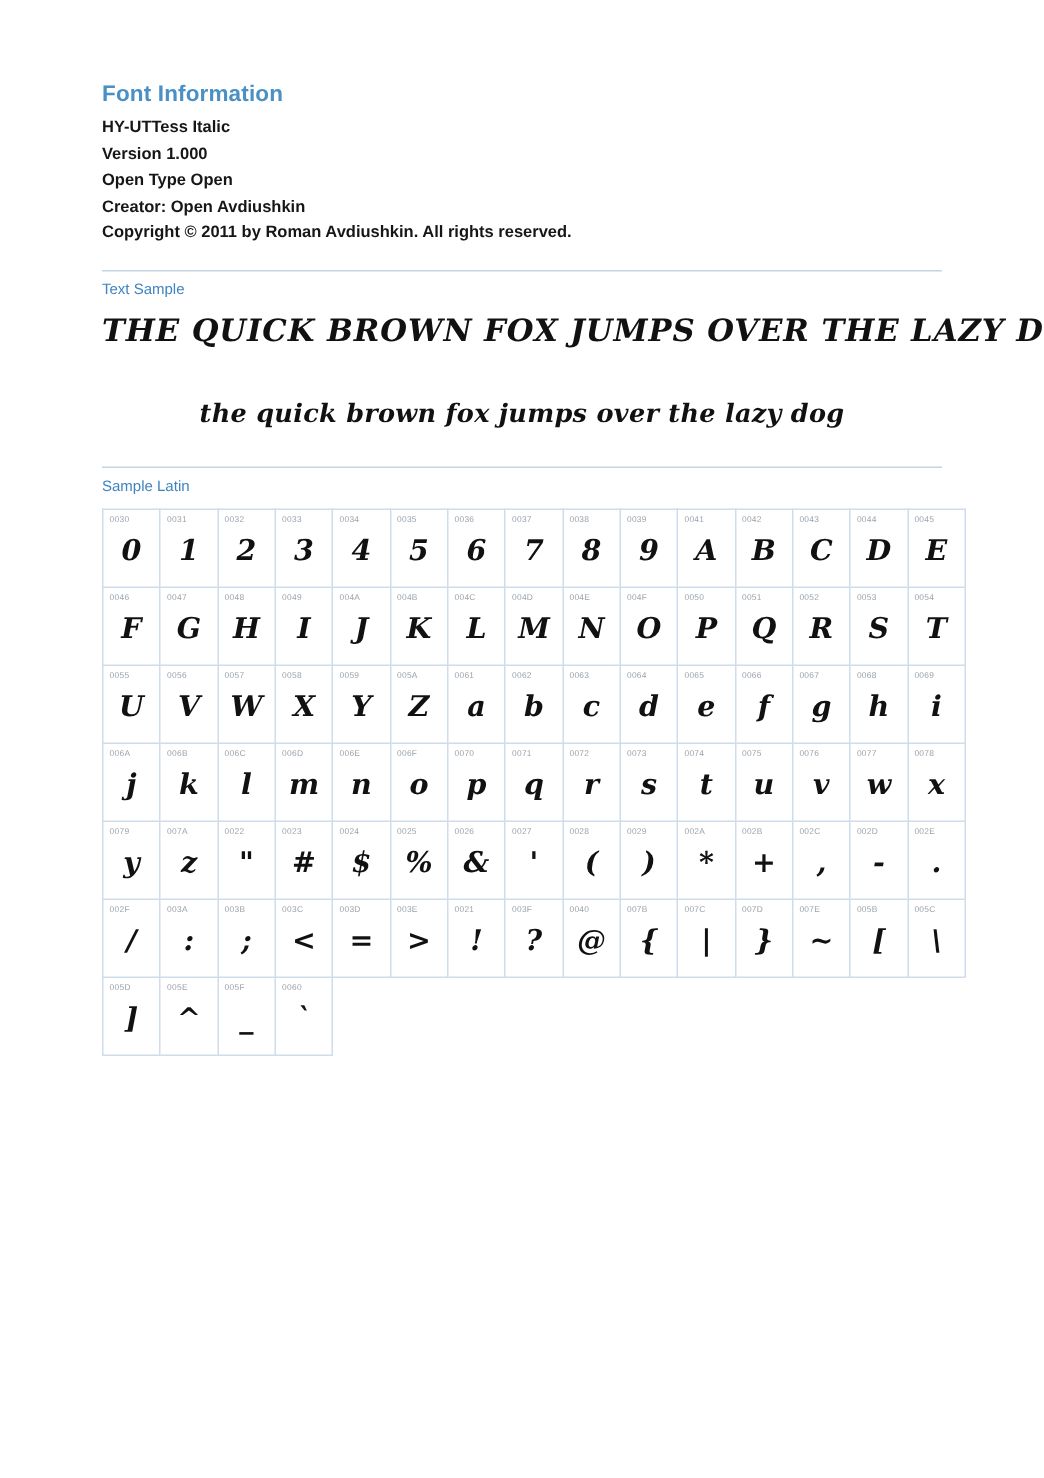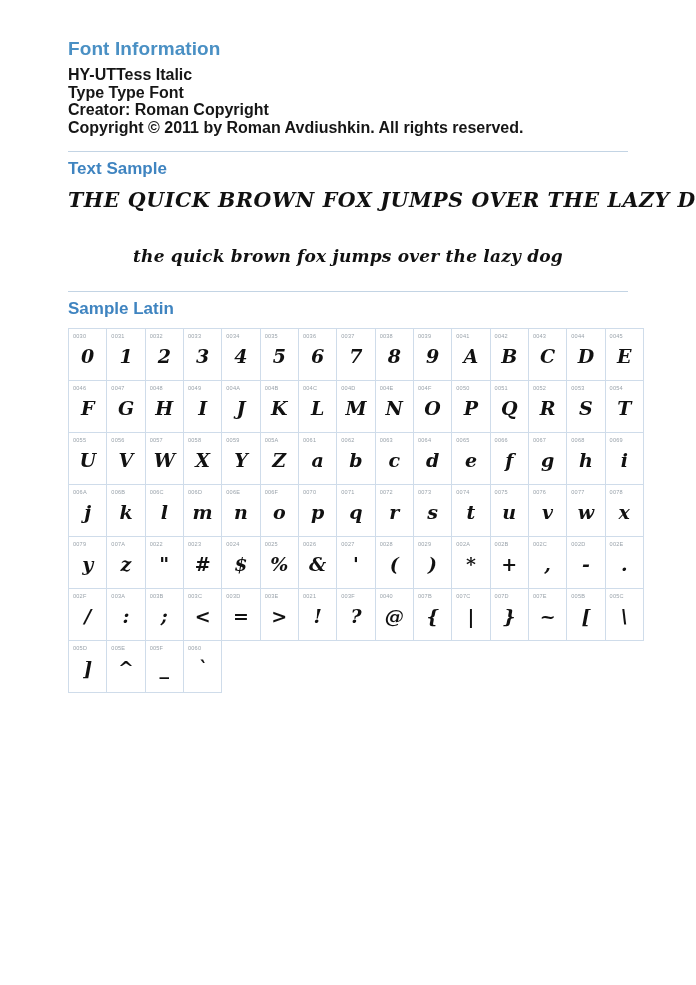--- a/index.html
+++ b/index.html
@@ -16,48 +16,48 @@
   .page {
     position: relative;
     width: 696px;
     height: 985px;
     box-sizing: border-box;
     padding: 0 68px;
   }
   
   .doc-title {
     margin: 0;
-    padding-top: 38px;
-    font-size: 19px;
+    padding-top: 54px;
+    font-size: 15px;
     font-weight: bold;
     color: #4a90c4;
     letter-spacing: 0.1px;
   }
   .info-list {
     margin: 0;
     padding: 6px 0 0 0;
     list-style: none;
   }
   .info-list li {
-    font-size: 16px;
+    font-size: 11px;
     font-weight: bold;
     color: #161616;
     line-height: 17.6px;
     white-space: nowrap;
   }
   
   .section {
     margin-top: 15px;
     border-top: 1px solid #c3d4e4;
     padding-top: 7px;
   }
   .section-title {
     margin: 0;
-    font-size: 17px;
-    font-weight: bold;
+    font-size: 10px;
+    font-weight: normal;
     color: #3f84c0;
   }
   
   .sample-block {
     padding-top: 7px;
   }
   .sample {
     text-align: center;
     color: #111111;
     font-family: "DejaVu Serif", "Liberation Serif", serif;
@@ -121,22 +121,23 @@
 </style>
 </head>
 <body>
 
 <div class="page">
 
   <h1 class="doc-title">Font Information</h1>
 
   <ul class="info-list">
     <li>HY-UTTess Italic</li>
-    <li>Type Type Font</li>
-    <li>Creator: Roman Copyright</li>
+    <li>Version 1.000</li>
+    <li>Open Type Open</li>
+    <li>Creator: Open Avdiushkin</li>
     <li>Copyright © 2011 by Roman Avdiushkin. All rights reserved.</li>
   </ul>
 
   <div class="section">
     <h2 class="section-title">Text Sample</h2>
   </div>
 
   <div class="sample-block">
     <div class="sample sample-upper">THE QUICK BROWN FOX JUMPS OVER THE LAZY DOG</div>
     <div class="sample sample-lower">the quick brown fox jumps over the lazy dog</div>

